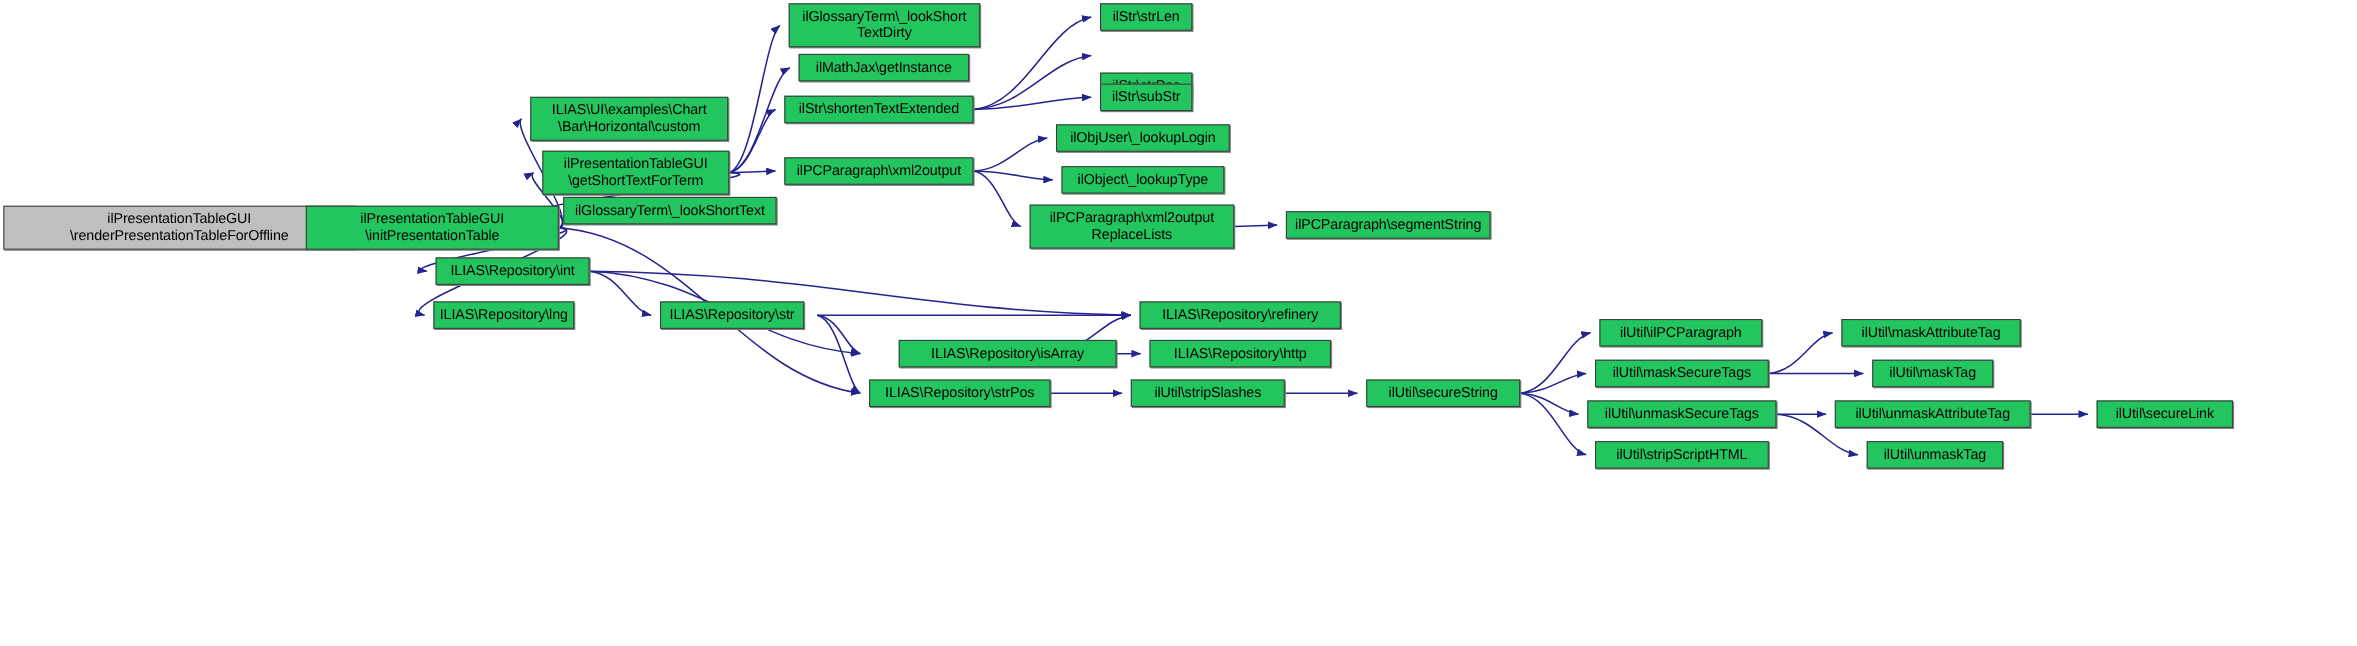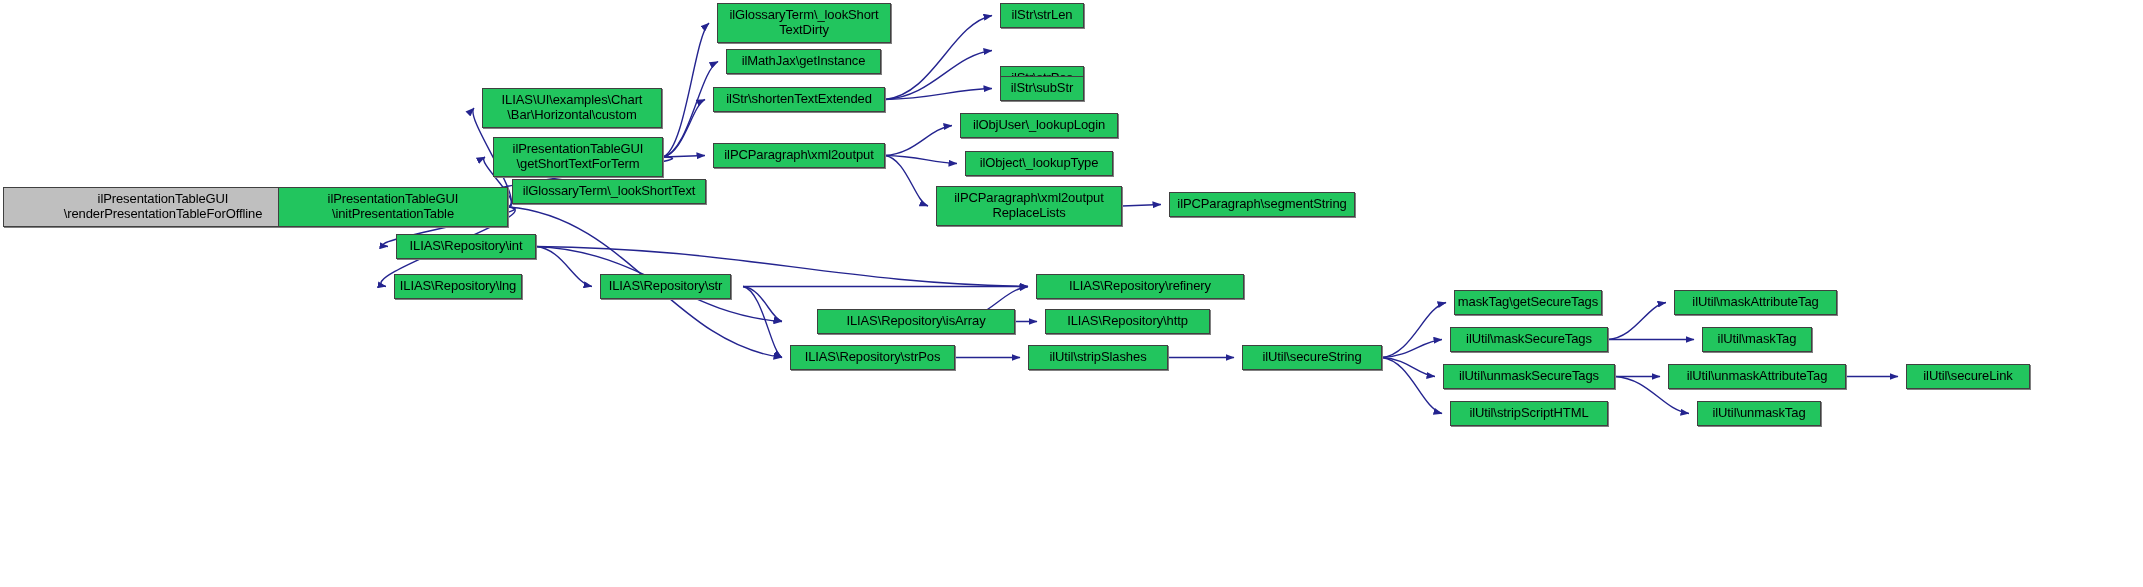--- a/index.html
+++ b/index.html
@@ -83,27 +83,27 @@
       <div class="node" style="left: 1000px; top: 38px; width: 84px; height: 25px; margin-top: 28px;"><span>ilStr\strPos</span></div>
       <div class="node" style="left: 1000px; top: 76px; width: 84px; height: 25px;"><span>ilStr\subStr</span></div>
       <div class="node" style="left: 960px; top: 113px; width: 158px; height: 25px;"><span>ilObjUser\_lookupLogin</span></div>
       <div class="node" style="left: 965px; top: 151px; width: 148px; height: 25px;"><span>ilObject\_lookupType</span></div>
       <div class="node" style="left: 936px; top: 186px; width: 186px; height: 40px;"><span>ilPCParagraph\xml2output
 ReplaceLists</span></div>
       <div class="node" style="left: 1169px; top: 192px; width: 186px; height: 25px;"><span>ilPCParagraph\segmentString</span></div>
       <div class="node" style="left: 396px; top: 234px; width: 140px; height: 25px;"><span>ILIAS\Repository\int</span></div>
       <div class="node" style="left: 394px; top: 274px; width: 128px; height: 25px;"><span>ILIAS\Repository\lng</span></div>
       <div class="node" style="left: 600px; top: 274px; width: 131px; height: 25px;"><span>ILIAS\Repository\str</span></div>
-      <div class="node" style="left: 1036px; top: 274px; width: 208px; height: 25px; text-align: center;"><span>ILIAS\Repository\refinery</span></div>
+      <div class="node" style="left: 1036px; top: 274px; width: 183px; height: 25px; text-align: center;"><span>ILIAS\Repository\refinery</span></div>
       <div class="node" style="left: 817px; top: 309px; width: 198px; height: 25px;"><span>ILIAS\Repository\isArray</span></div>
       <div class="node" style="left: 1045px; top: 309px; width: 165px; height: 25px;"><span>ILIAS\Repository\http</span></div>
       <div class="node" style="left: 790px; top: 345px; width: 165px; height: 25px;"><span>ILIAS\Repository\strPos</span></div>
       <div class="node" style="left: 1028px; top: 345px; width: 140px; height: 25px;"><span>ilUtil\stripSlashes</span></div>
       <div class="node" style="left: 1242px; top: 345px; width: 140px; height: 25px;"><span>ilUtil\secureString</span></div>
-      <div class="node" style="left: 1454px; top: 290px; width: 148px; height: 25px;"><span>maskTag\getSecureTags</span></div>
+      <div class="node" style="left: 1454px; top: 290px; width: 148px; height: 25px;"><span>ilUtil\ilPCParagraph</span></div>
       <div class="node" style="left: 1450px; top: 327px; width: 158px; height: 25px;"><span>ilUtil\maskSecureTags</span></div>
       <div class="node" style="left: 1443px; top: 364px; width: 172px; height: 25px;"><span>ilUtil\unmaskSecureTags</span></div>
       <div class="node" style="left: 1450px; top: 401px; width: 158px; height: 25px;"><span>ilUtil\stripScriptHTML</span></div>
       <div class="node" style="left: 1674px; top: 290px; width: 163px; height: 25px;"><span>ilUtil\maskAttributeTag</span></div>
       <div class="node" style="left: 1702px; top: 327px; width: 110px; height: 25px;"><span>ilUtil\maskTag</span></div>
       <div class="node" style="left: 1668px; top: 364px; width: 178px; height: 25px;"><span>ilUtil\unmaskAttributeTag</span></div>
       <div class="node" style="left: 1697px; top: 401px; width: 124px; height: 25px;"><span>ilUtil\unmaskTag</span></div>
       <div class="node" style="left: 1906px; top: 364px; width: 124px; height: 25px; align-items: center;"><span>ilUtil\secureLink</span></div>
     </div>
 </div>

